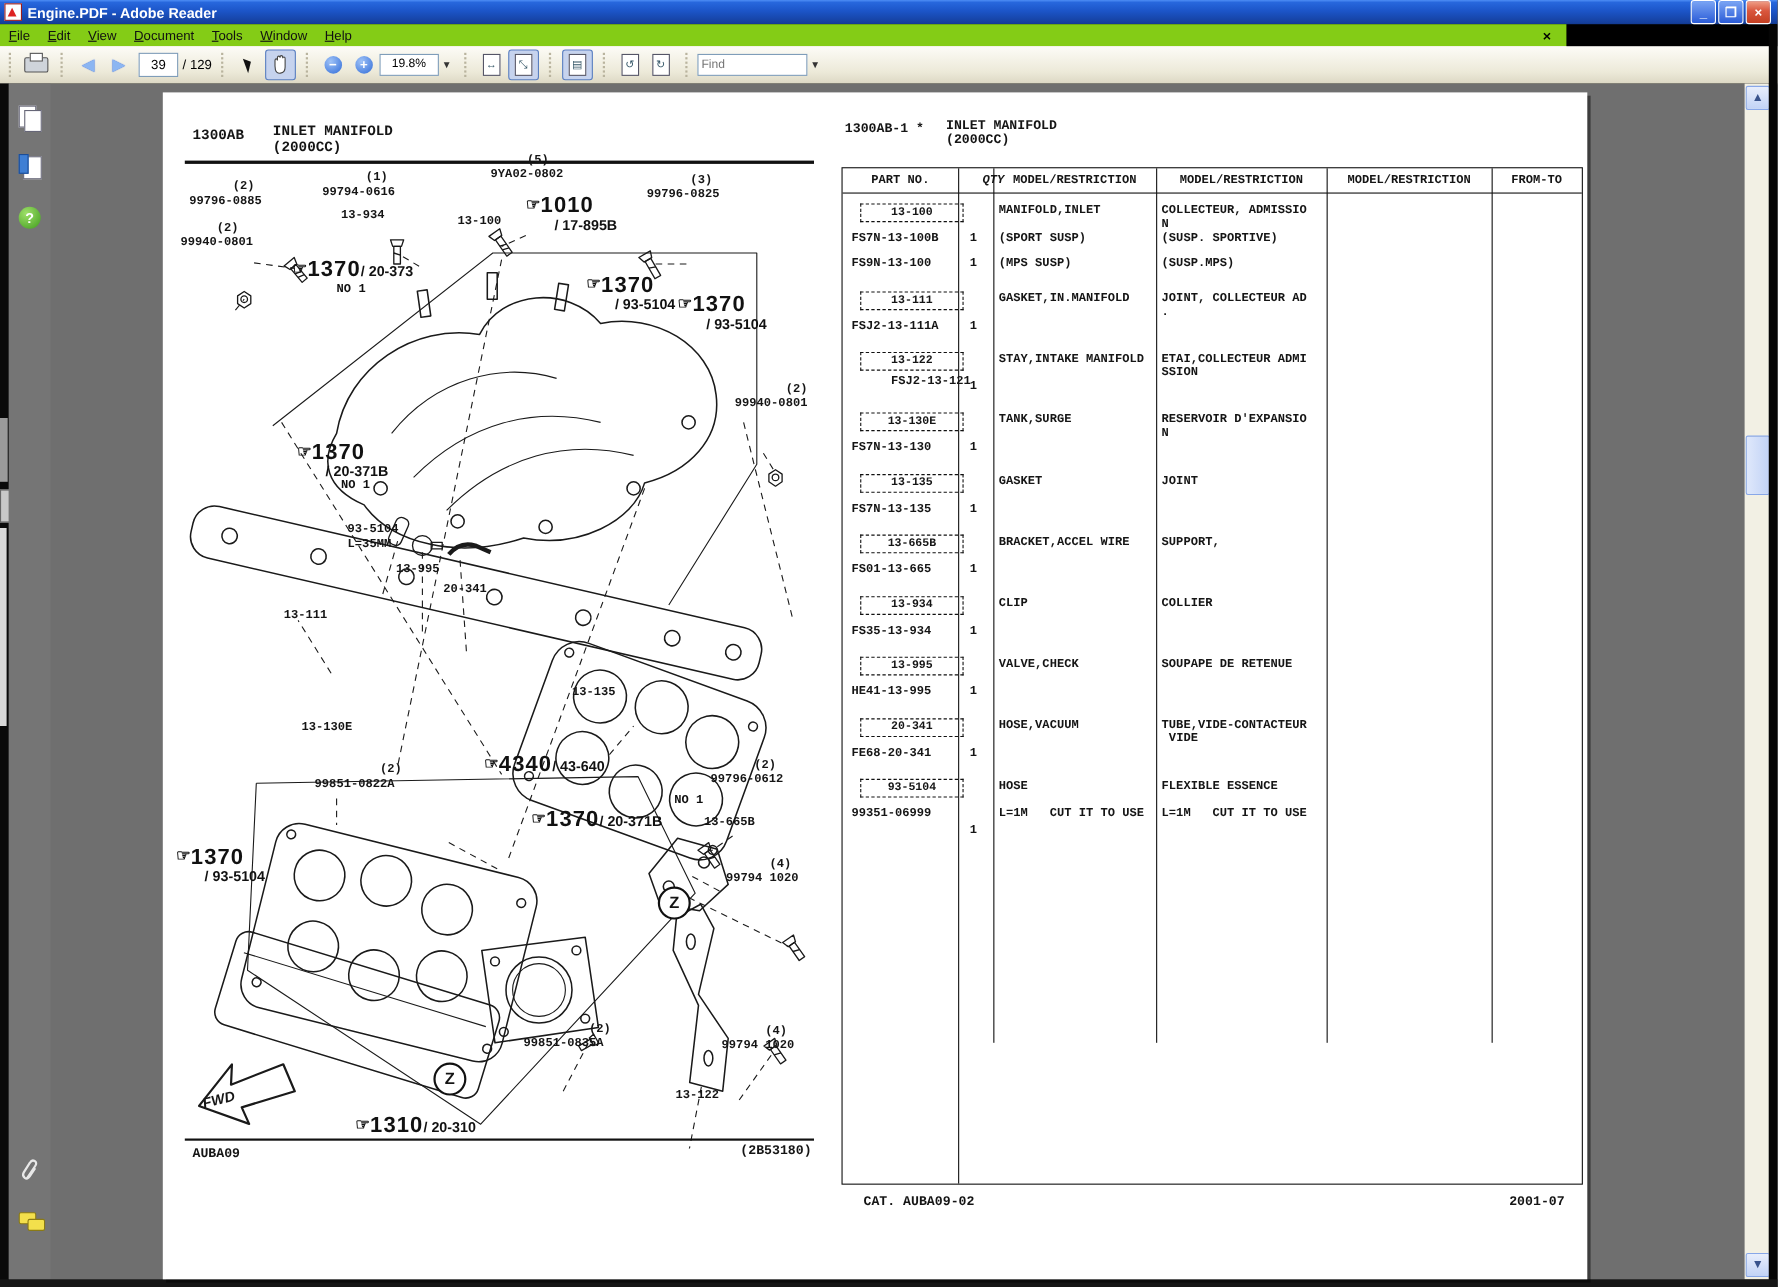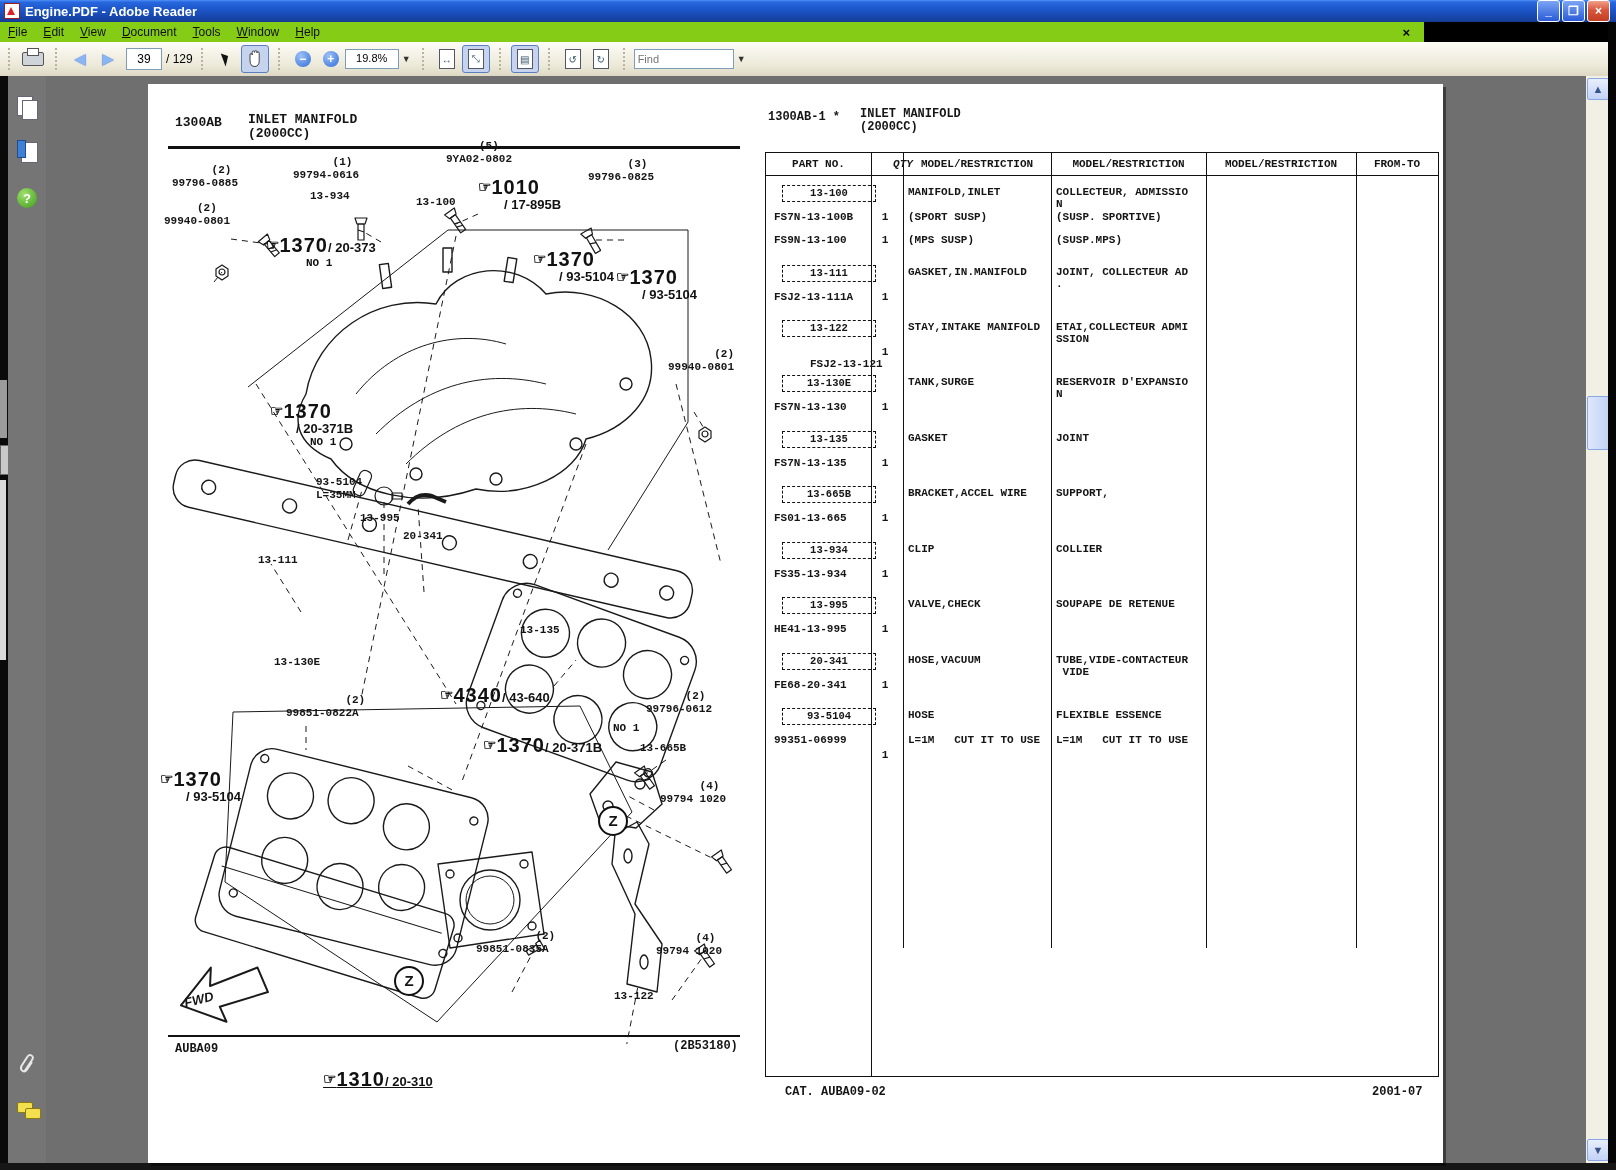--- a/index.html
+++ b/index.html
@@ -475,21 +475,21 @@
   </div>
   <div class="sref" style="left:292px;top:600px;">
     <span class="icn">☞</span><span class="num">4340</span><span class="sec">/ 43-640</span>
   </div>
   <div class="sref" style="left:335px;top:638px;">
     <span class="note" style="margin-left:130px;">NO 1</span><span class="icn">☞</span><span class="num">1370</span><span class="sec">/ 20-371B</span>
   </div>
   <div class="sref stacked" style="left:12px;top:684px;">
     <span class="icn">☞</span><span class="num">1370</span><span class="sec">/ 93-5104</span>
   </div>
-  <div class="sref" style="left:175px;top:984px;text-decoration:underline;">
+  <div class="sref" style="left:175px;top:928px;">
     <span class="icn">☞</span><span class="num">1310</span><span class="sec">/ 20-310</span>
   </div>
 
   <div class="zmark" style="left:450px;top:722px;">Z</div>
   <div class="zmark" style="left:246px;top:882px;">Z</div>
 
   <div class="abs mono" style="left:620px;top:26px;font-size:12px;">1300AB-1 *</div>
   <div class="abs mono pre" style="left:712px;top:24px;font-size:12px;line-height:13px;">INLET MANIFOLD
 (2000CC)</div>
 
@@ -530,21 +530,21 @@
 .</div>
       <div class="pn" style="top:26px;">FSJ2-13-111A</div>
       <div class="qy" style="top:26px;">1</div>
     </div>
 
     <div class="rg" style="top:167px;">
       <div class="codebox">13-122</div>
       <div class="den">STAY,INTAKE MANIFOLD</div>
       <div class="dfr">ETAI,COLLECTEUR ADMI
 SSION</div>
-      <div class="pn" style="top:38px;padding-left:36px;">FSJ2-13-121</div>
+      <div class="pn" style="top:21px;padding-left:36px;">FSJ2-13-121</div>
       <div class="qy" style="top:26px;">1</div>
     </div>
 
     <div class="rg" style="top:222px;">
       <div class="codebox">13-130E</div>
       <div class="den">TANK,SURGE</div>
       <div class="dfr">RESERVOIR D'EXPANSIO
 N</div>
       <div class="pn" style="top:26px;">FS7N-13-130</div>
       <div class="qy" style="top:26px;">1</div>

